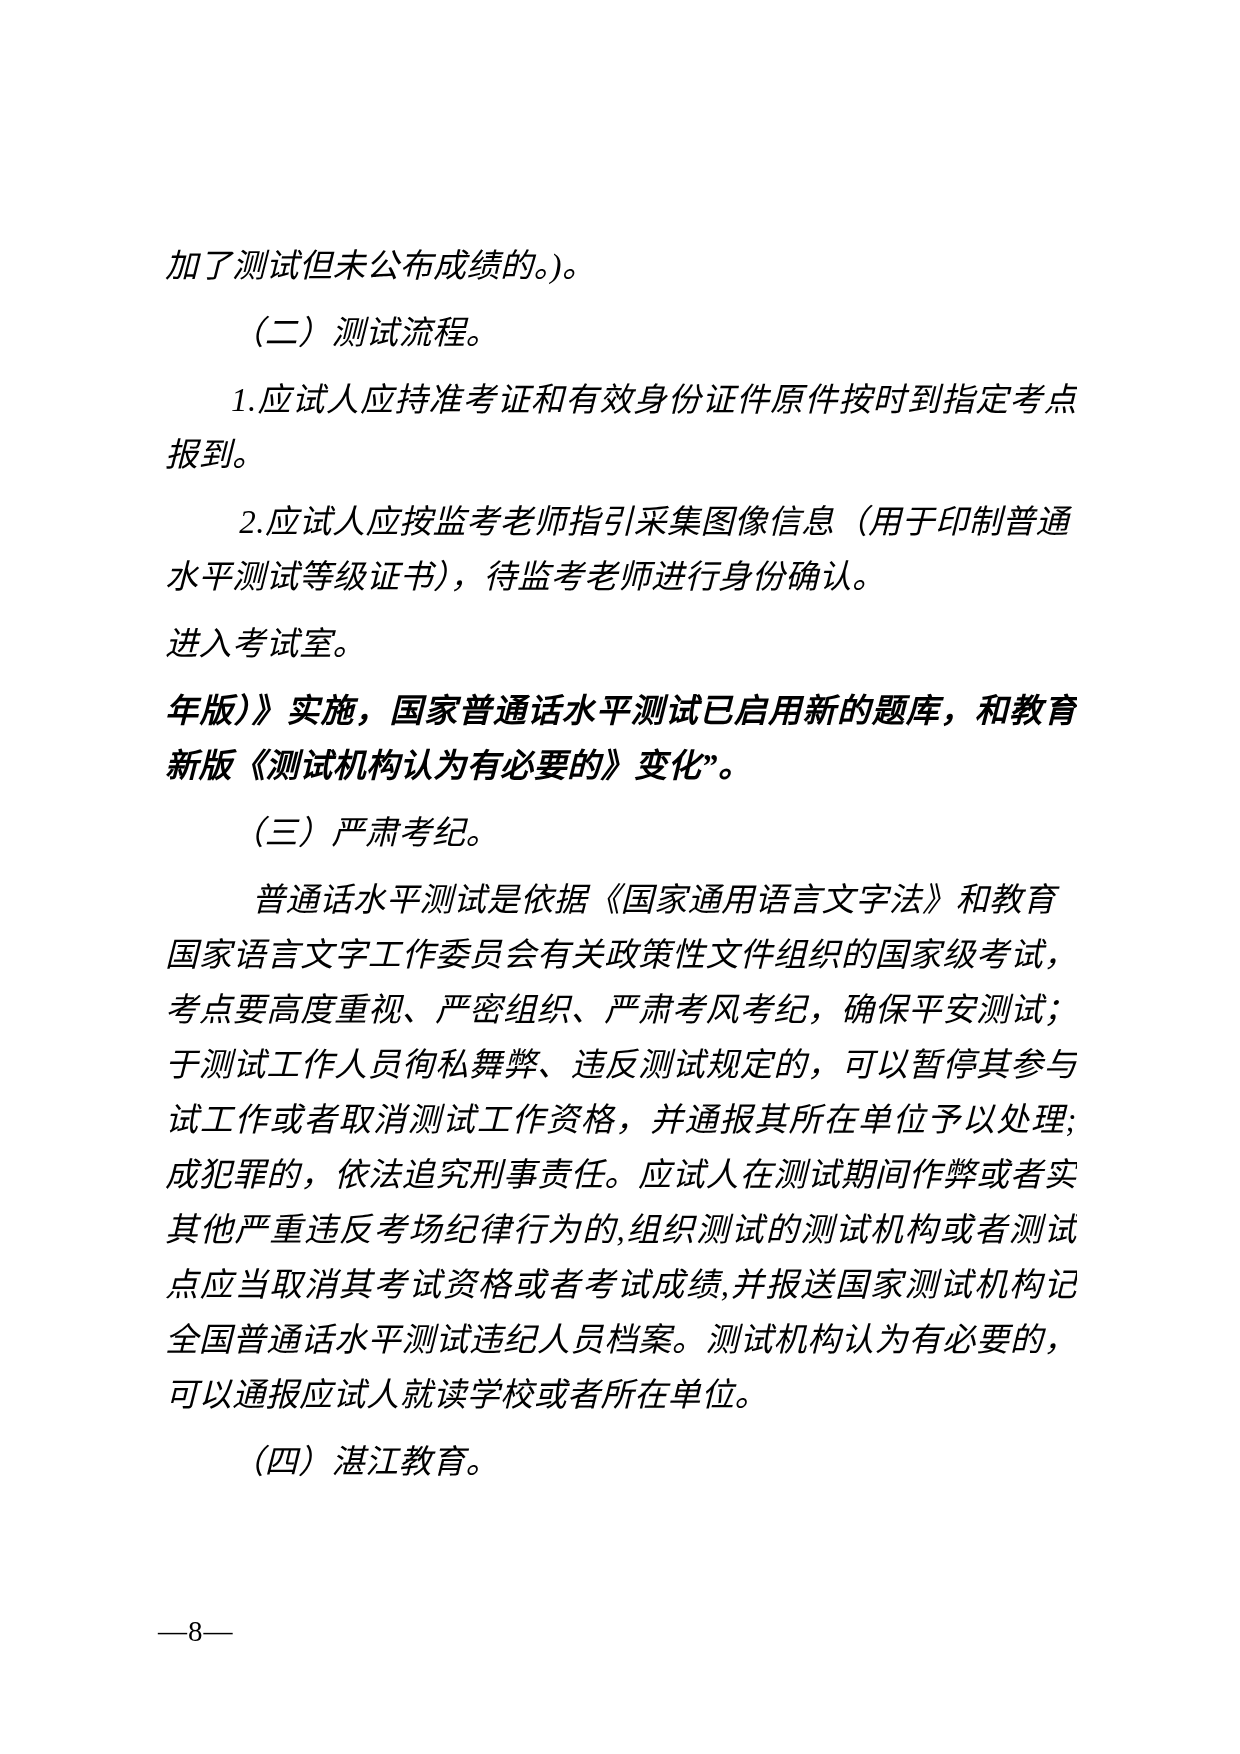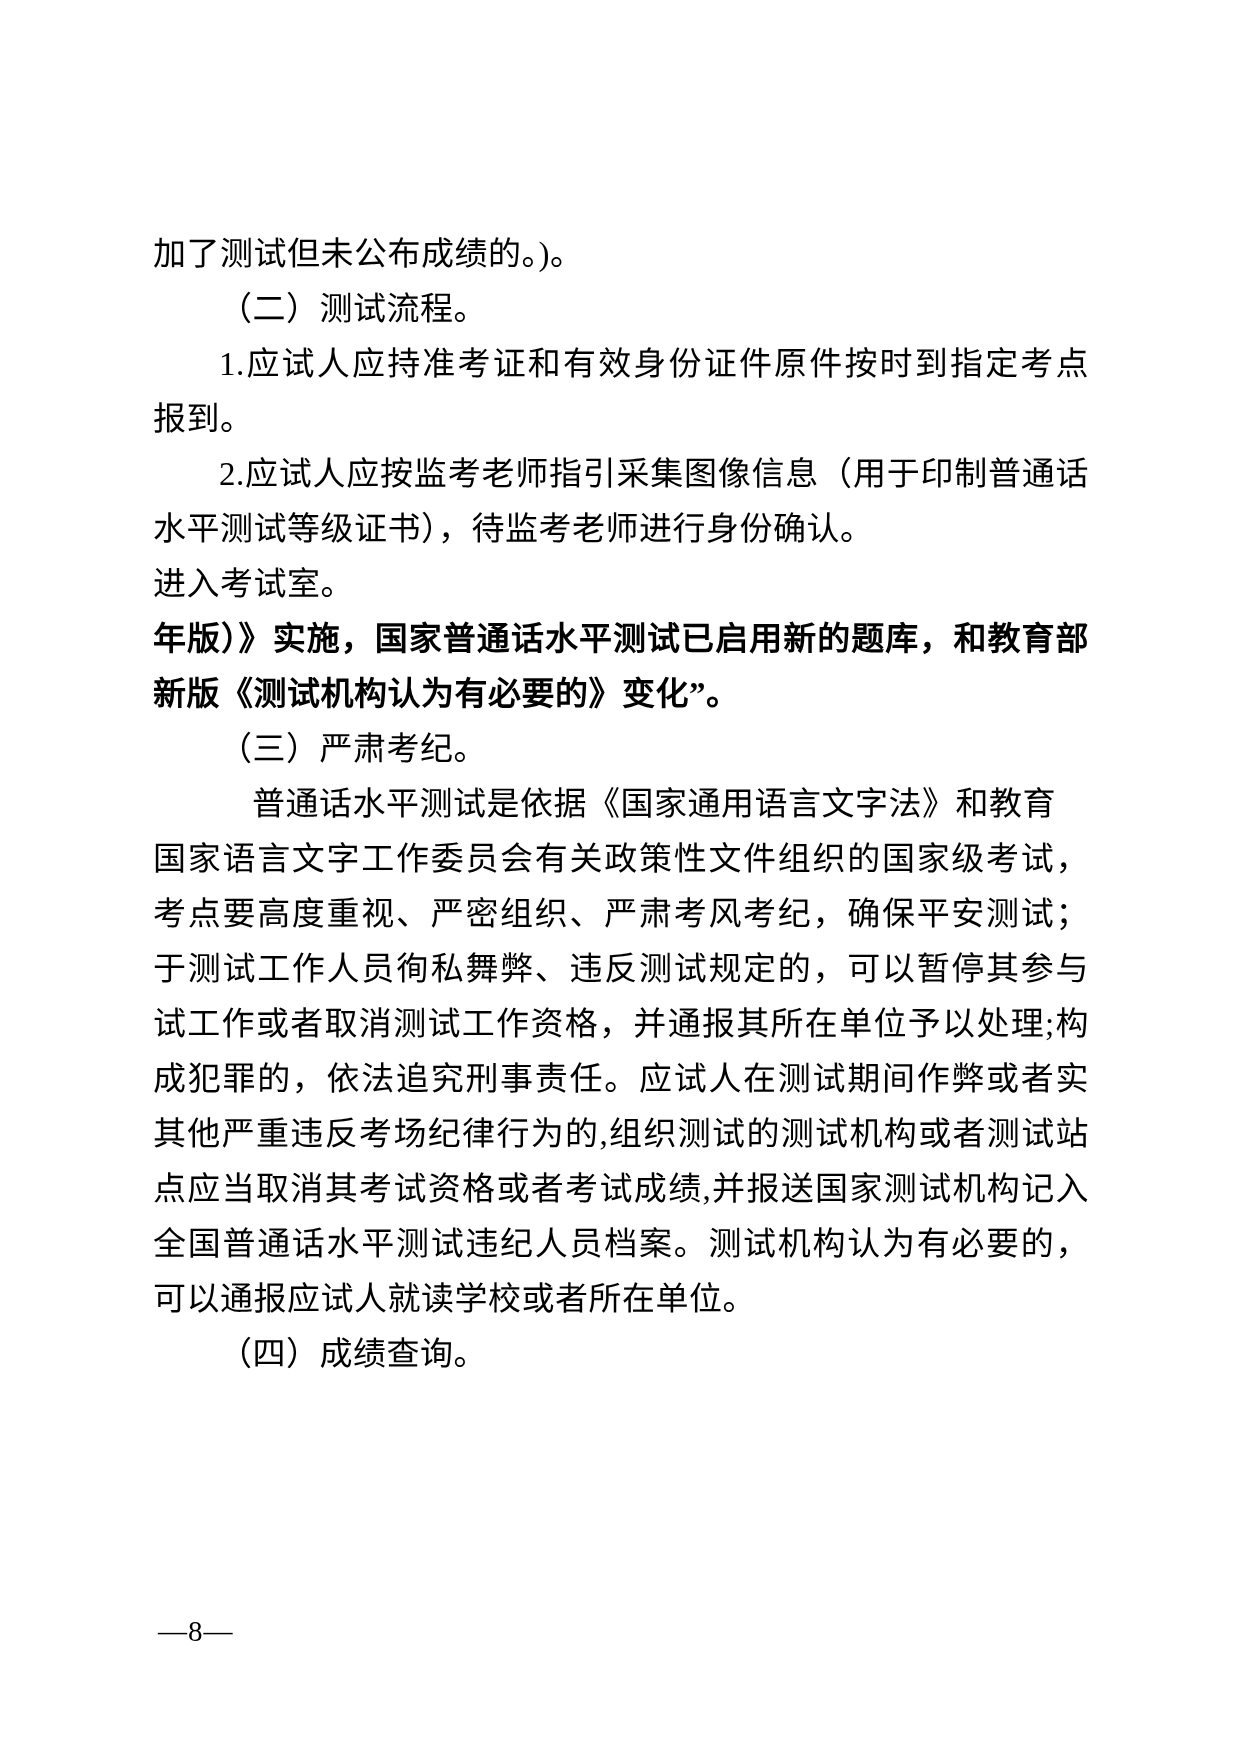--- a/index.html
+++ b/index.html
@@ -25,22 +25,23 @@
   .doc-body {
     position: absolute;
     left: 153px;
     top: 227px;
     width: 936px;
     font-size: 33px;
     line-height: 55px;
     color: #000000;
   }
   .para {
-    margin: 0;
+    margin: 12px;
     padding: 0;
+    font-style: italic;
   }
   .line {
     height: 55px;
     line-height: 55px;
     overflow: hidden;
     text-align: justify;
     text-align-last: justify;
     text-justify: inter-character;
     letter-spacing: 0.5px;
   }
@@ -109,17 +110,17 @@
         <div class="line">考点要高度重视、严密组织、严肃考风考纪，确保平安测试；对</div>
         <div class="line">于测试工作人员徇私舞弊、违反测试规定的，可以暂停其参与测</div>
         <div class="line">试工作或者取消测试工作资格，并通报其所在单位予以处理;构</div>
         <div class="line">成犯罪的，依法追究刑事责任。应试人在测试期间作弊或者实施</div>
         <div class="line">其他严重违反考场纪律行为的,组织测试的测试机构或者测试站</div>
         <div class="line">点应当取消其考试资格或者考试成绩,并报送国家测试机构记入</div>
         <div class="line">全国普通话水平测试违纪人员档案。测试机构认为有必要的，还</div>
         <div class="line last">可以通报应试人就读学校或者所在单位。</div>
       </div>
       <div class="para heading">
-        <div class="line last indent">（四）成绩查询。</div>
+        <div class="line last indent">（四）湛江教育。</div>
       </div>
     </div>
   <div class="page-number">—8—</div>
 </div>
 
 </body></html>

